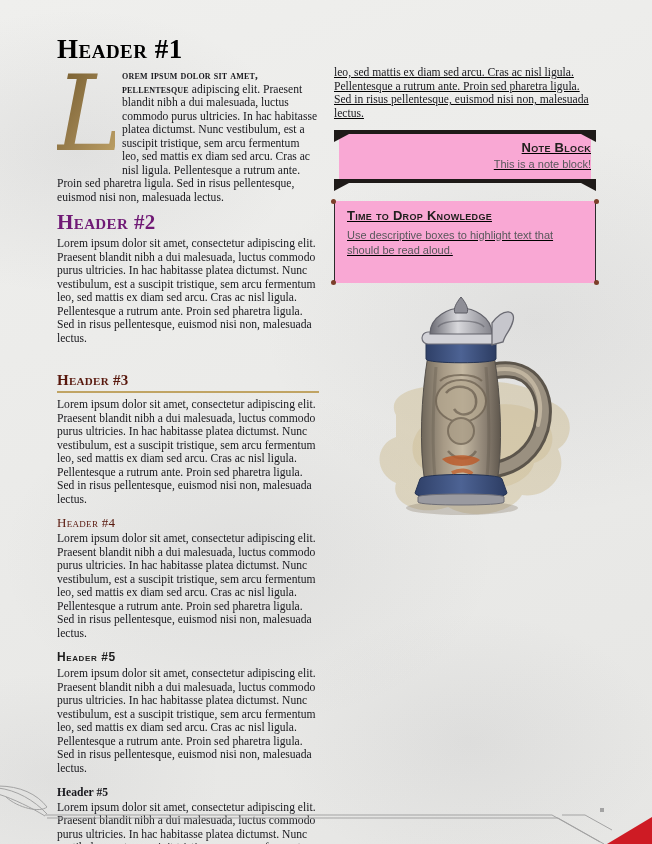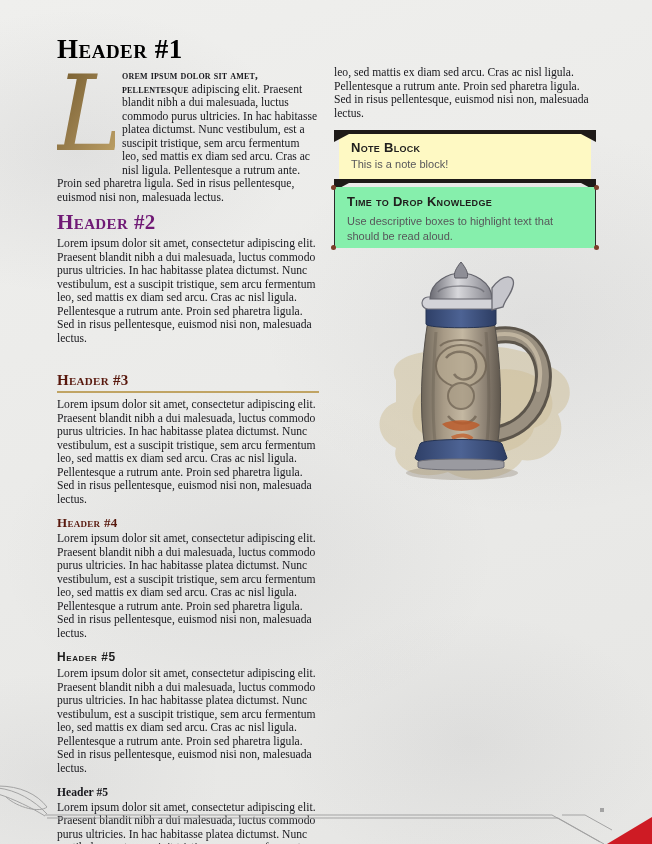--- a/index.html
+++ b/index.html
@@ -10,59 +10,59 @@
     background-image:
       radial-gradient(ellipse 340px 220px at 12% 18%, rgba(110,110,118,.10), transparent 65%),
       radial-gradient(ellipse 420px 300px at 82% 38%, rgba(120,120,128,.10), transparent 65%),
       radial-gradient(ellipse 380px 260px at 38% 66%, rgba(105,105,112,.08), transparent 65%),
       radial-gradient(ellipse 300px 200px at 72% 88%, rgba(118,118,126,.09), transparent 65%),
       radial-gradient(ellipse 260px 160px at 8% 92%, rgba(118,118,126,.08), transparent 65%),
       linear-gradient(160deg,#efefed,#e6e6e4);
   }
   .col{position:absolute;top:36px;width:262px;}
   .col-left{left:57px;}
-  .col-right{left:334px;}
+  .col-right{left:334px;text-decoration:underline;}
 
   .h1{font-family:"Liberation Serif",serif;font-variant:small-caps;font-weight:bold;
       font-size:27px;line-height:1;color:#000000;margin:0 0 6px 0;letter-spacing:.5px;}
   .h2{font-family:"Liberation Serif",serif;font-variant:small-caps;font-weight:bold;
       font-size:21px;line-height:1;color:#701a75;margin:7px 0 4px 0;letter-spacing:.4px;}
   .h3{font-family:"Liberation Serif",serif;font-variant:small-caps;font-weight:bold;
       font-size:15px;line-height:1;color:#58180D;margin:28px 0 5px 0;
       border-bottom:2px solid #c0a464;padding-bottom:3px;letter-spacing:.3px;}
-  .h4{font-family:"Liberation Serif",serif;font-variant:small-caps;font-weight:bold;
+  .h4{font-family:"Liberation Serif",serif;font-variant:small-caps;font-weight:normal;
       font-size:13px;line-height:1;color:#58180D;margin:10px 0 3px 0;letter-spacing:.3px;}
   .h5{font-family:"Liberation Sans",sans-serif;font-variant:small-caps;font-weight:bold;
       font-size:12px;line-height:1;color:#1d1d1d;margin:11px 0 4px 0;letter-spacing:.6px;}
   .h6{font-family:"Liberation Serif",serif;font-weight:bold;
       font-size:11.6px;line-height:1;color:#17171c;margin:12px 0 2px 0;}
 
   .body-text{font-size:11.6px;line-height:13.5px;color:#17171c;margin:0 0 1px 0;
       text-rendering:optimizeLegibility;}
   .lead-caps{font-variant:small-caps;font-weight:bold;font-size:11.2px;letter-spacing:.2px;}
 
   .dropcap{float:left;width:58px;height:94px;margin:1px 7px 0 0;}
 
   
   .note-wrap{margin:10px 5px 0 5px;position:relative;}
   .note-bar{height:4px;background:#1e1a18;margin:0 -5px;position:relative;}
   .note-bar .tri-l{position:absolute;left:0;top:4px;width:0;height:0;
       border-top:8px solid #1e1a18;border-right:15px solid transparent;}
   .note-bar .tri-r{position:absolute;right:0;top:4px;width:0;height:0;
       border-top:8px solid #1e1a18;border-left:15px solid transparent;}
-  .note-body{background:#fef9c3;padding:7px 8px 7px 12px;}
+  .note-body{background:#f9a8d4;padding:7px 0 7px 12px;text-align:right;}
   .box-title{font-family:"Liberation Sans",sans-serif;font-variant:small-caps;font-weight:bold;
       font-size:13px;line-height:1.1;color:#21201e;letter-spacing:.3px;margin:0 0 2px 0;}
   .box-text{font-family:"Liberation Sans",sans-serif;font-size:11px;line-height:15px;
       color:#57575a;margin:0;}
 
   
-  .desc-box{margin:4px 0 0 0;background:#86efac;position:relative;
+  .desc-box{margin:18px 0 0 0;background:#f9a8d4;position:relative;
       border-left:1.5px solid #2b2b2b;border-right:1.5px solid #2b2b2b;
-      padding:8px 12px 4px 12px;}
+      padding:8px 12px 25px 12px;}
   .pin{position:absolute;width:5px;height:5px;border-radius:50%;background:#7c3f2a;}
   .pin.tl{top:-2px;left:-4px;} .pin.tr{top:-2px;right:-4px;}
   .pin.bl{bottom:-2px;left:-4px;} .pin.br{bottom:-2px;right:-4px;}
   .desc-box .box-title{margin-bottom:4px;}
   .indent{text-indent:12px;}
 
   .stein{display:block;margin:14px 0 0 28px;}
 
   .footer-art{position:absolute;left:0;bottom:0;width:652px;height:60px;}
 </style>

